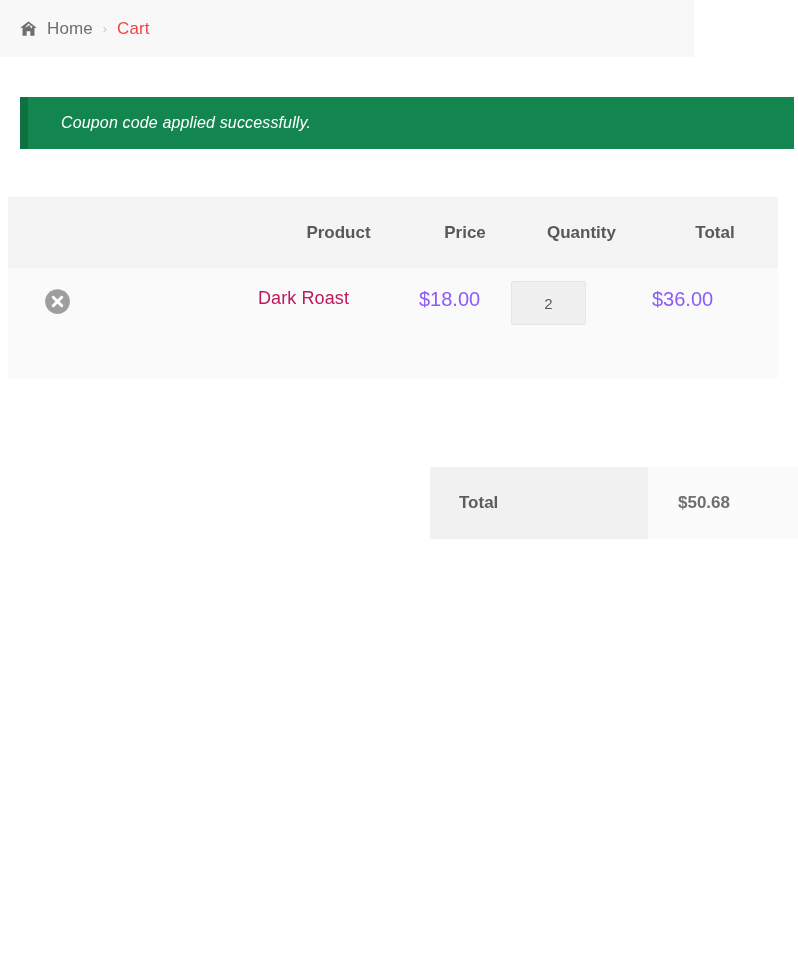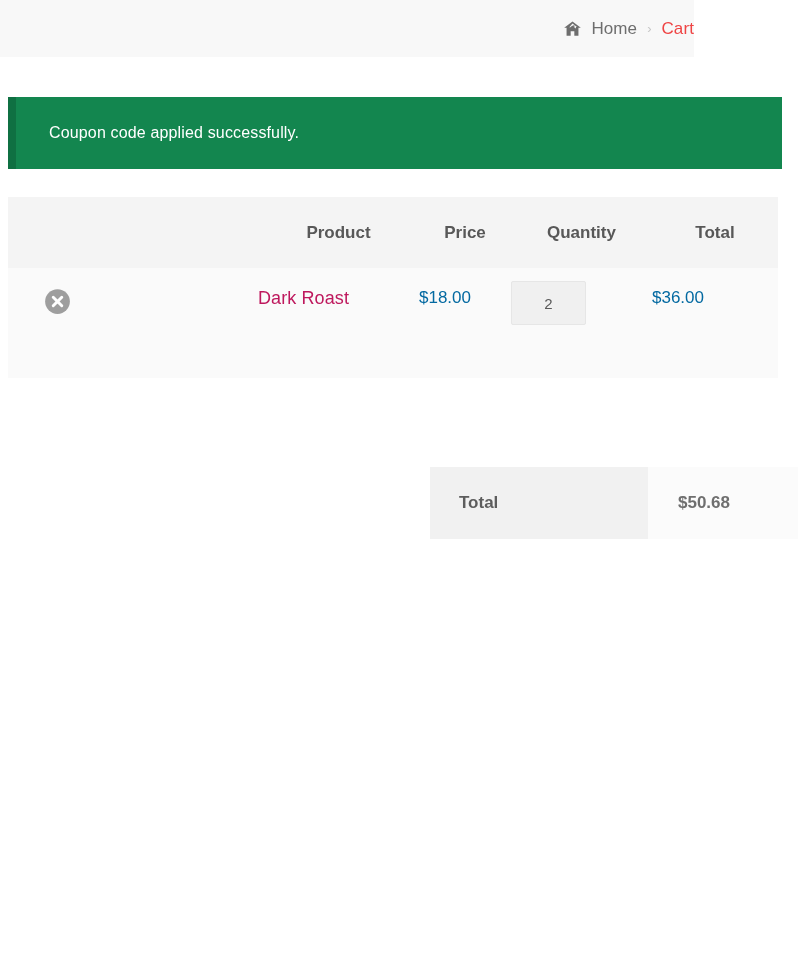--- a/index.html
+++ b/index.html
@@ -13,21 +13,20 @@
 
   
   .site-header {
     position: absolute;
     left: 0; top: 0;
     width: 694px;
     height: 57px;
     background: #f8f8f8;
     display: flex;
     align-items: center;
-    justify-content: flex-end;
   }
   .breadcrumb {
     display: flex;
     align-items: center;
     padding-left: 19px;
     gap: 9px;
   }
   .home-icon {
     width: 19px; height: 19px;
     display: block;
@@ -67,23 +66,24 @@
   .cart-btn {
     padding-left: 17px;
     display: flex;
     align-items: center;
   }
   .basket-icon { width: 26px; height: 24px; display: block; }
 
   
   .alert-wrap {
     position: absolute;
-    left: 8px; top: 97px;
+    left: 20px; top: 97px;
     width: 774px;
-    height: 72px;
+    height: 52px;
+    font-style: italic;
   }
   .alert-success {
     width: 100%; height: 100%;
     background: #13864f;
     border-left: 8px solid #0f7042;
     display: flex;
     align-items: center;
   }
   .alert-text {
     color: #ffffff;
@@ -135,21 +135,21 @@
     cursor: pointer;
   }
   .remove-btn svg { width: 27px; height: 27px; display: block; }
 
   .product-link {
     color: #be185d;
     text-decoration: none;
     font-size: 18px;
     letter-spacing: .1px;
   }
-  .price-cell, .total-cell { color: #0369a1; font-size: 17px; }
+  .price-cell, .total-cell { color: #8b5cf6; font-size: 20px; }
 
   .qty-input {
     width: 75px;
     height: 44px;
     background: #f0f0f0;
     border: 1px solid #e6e6e6;
     border-radius: 2px;
     text-align: center;
     font-size: 15px;
     color: #5a5a5a;

